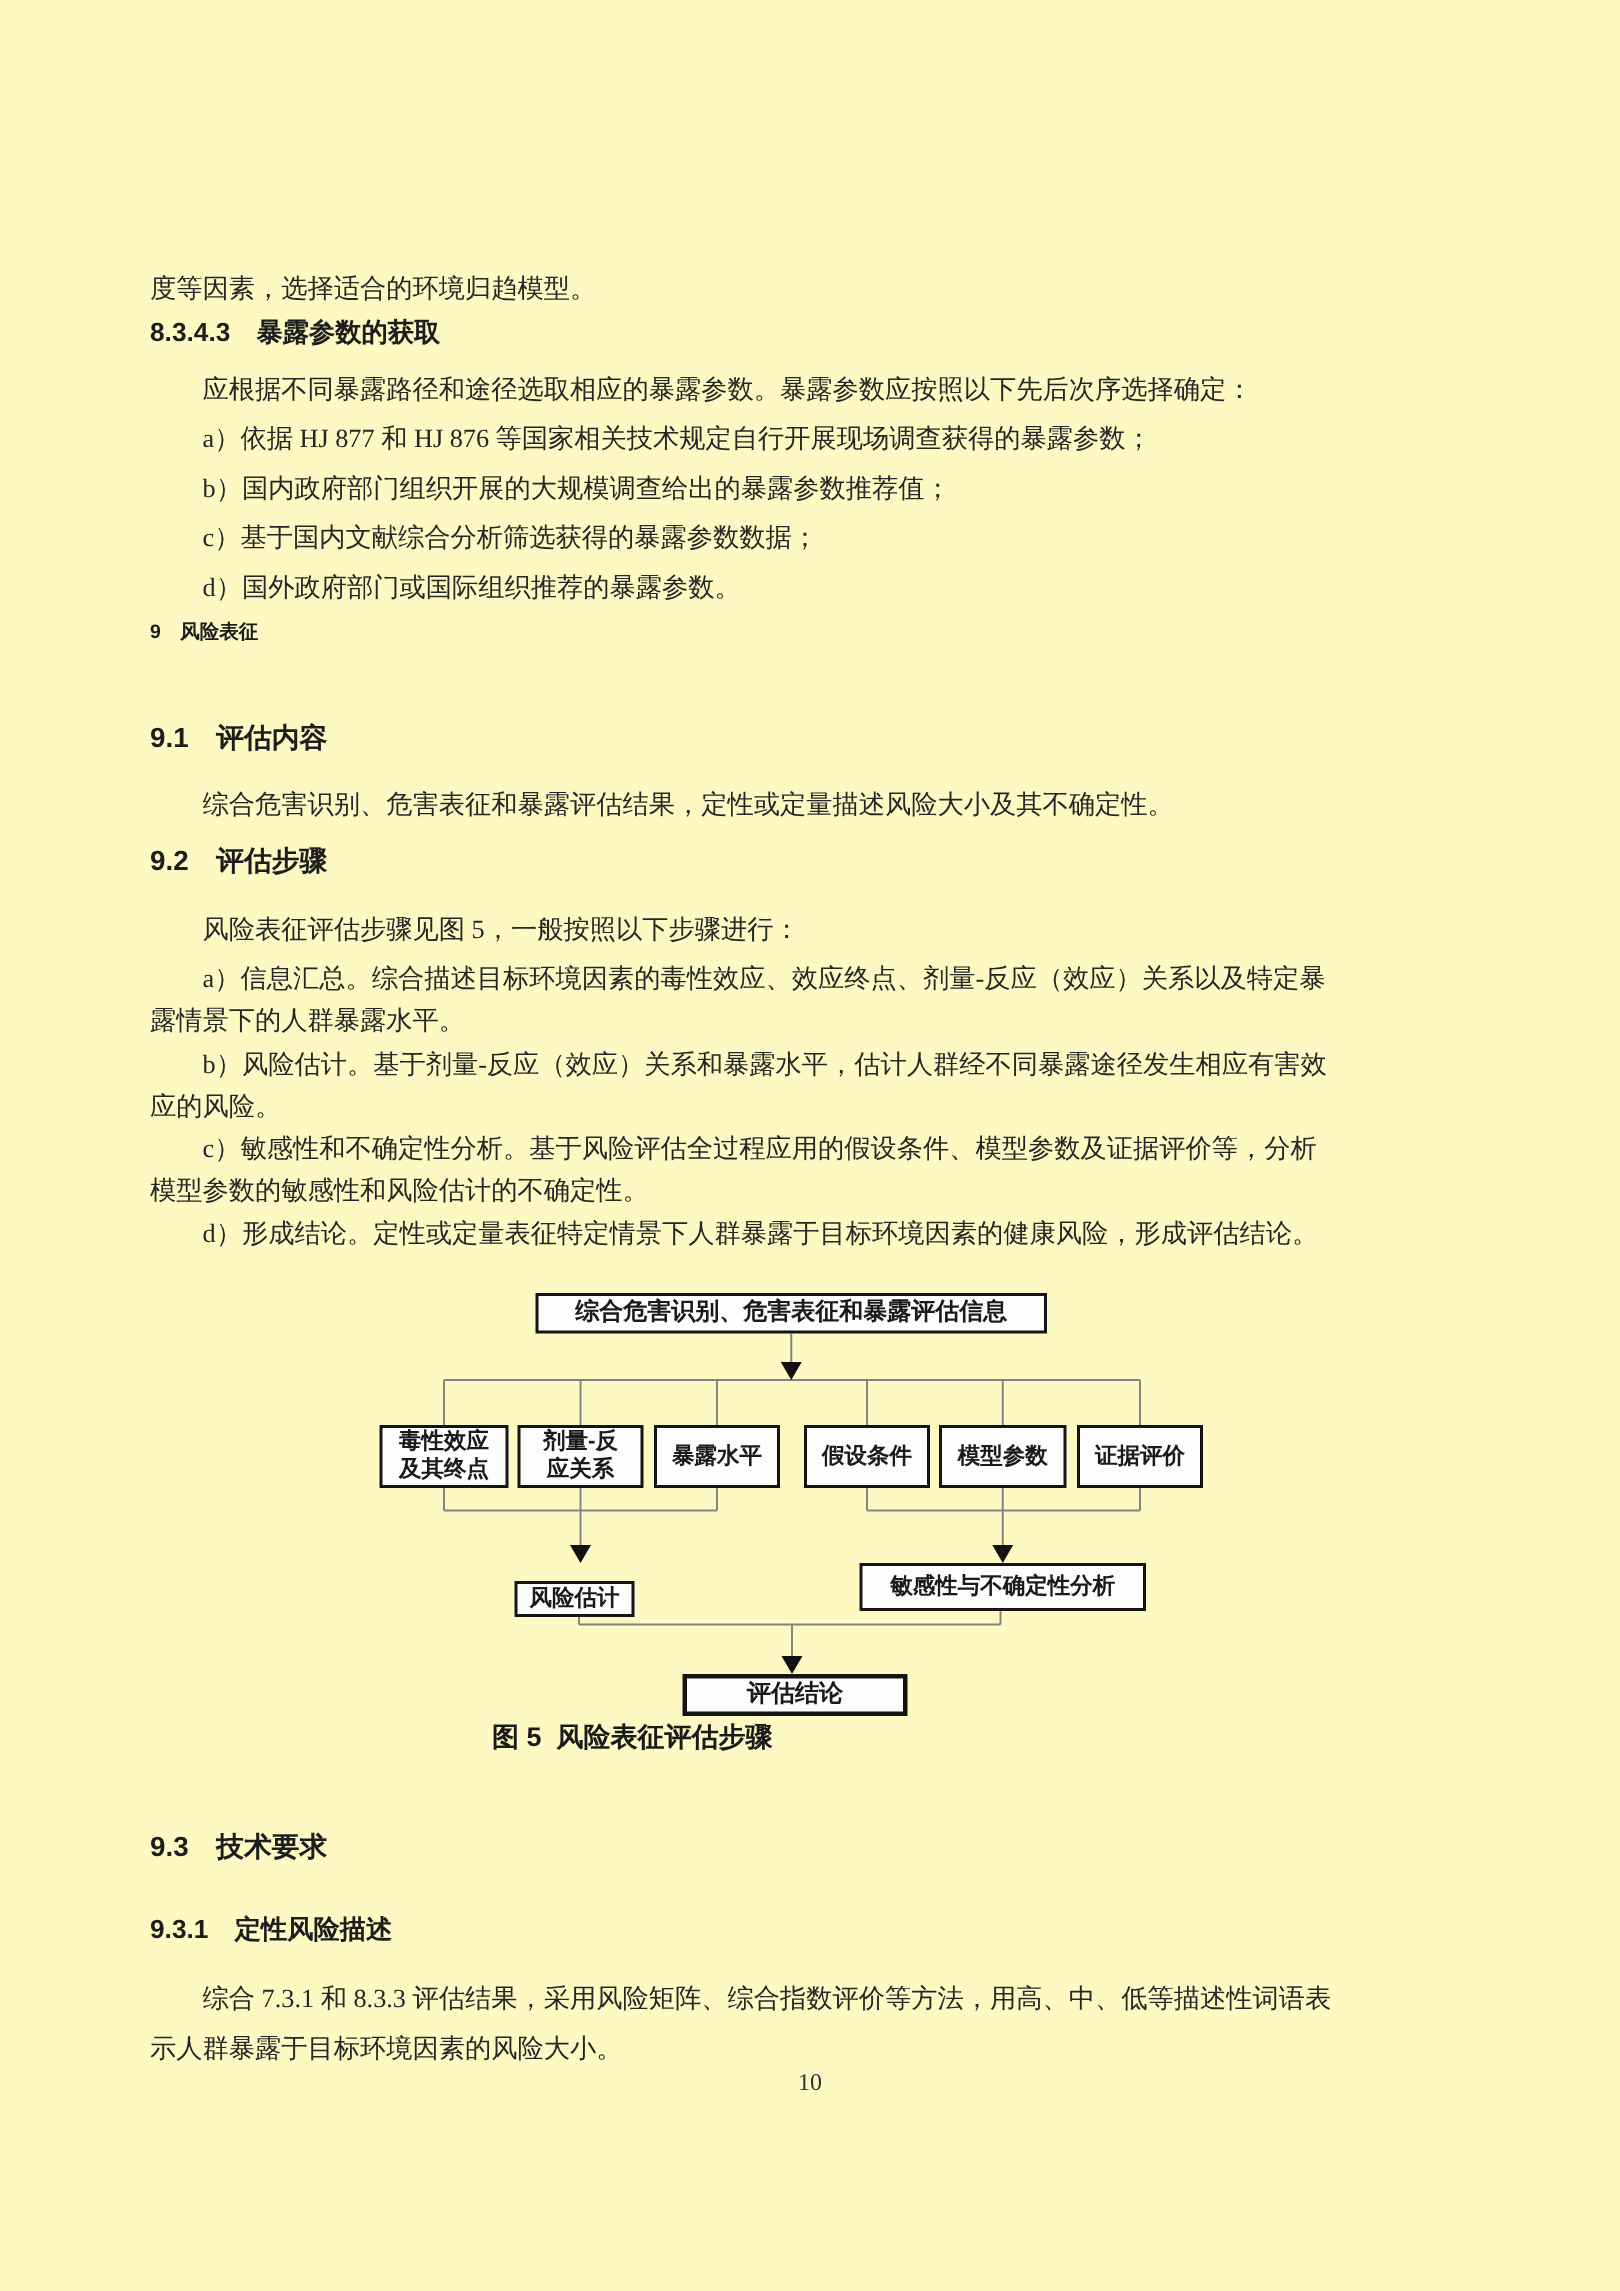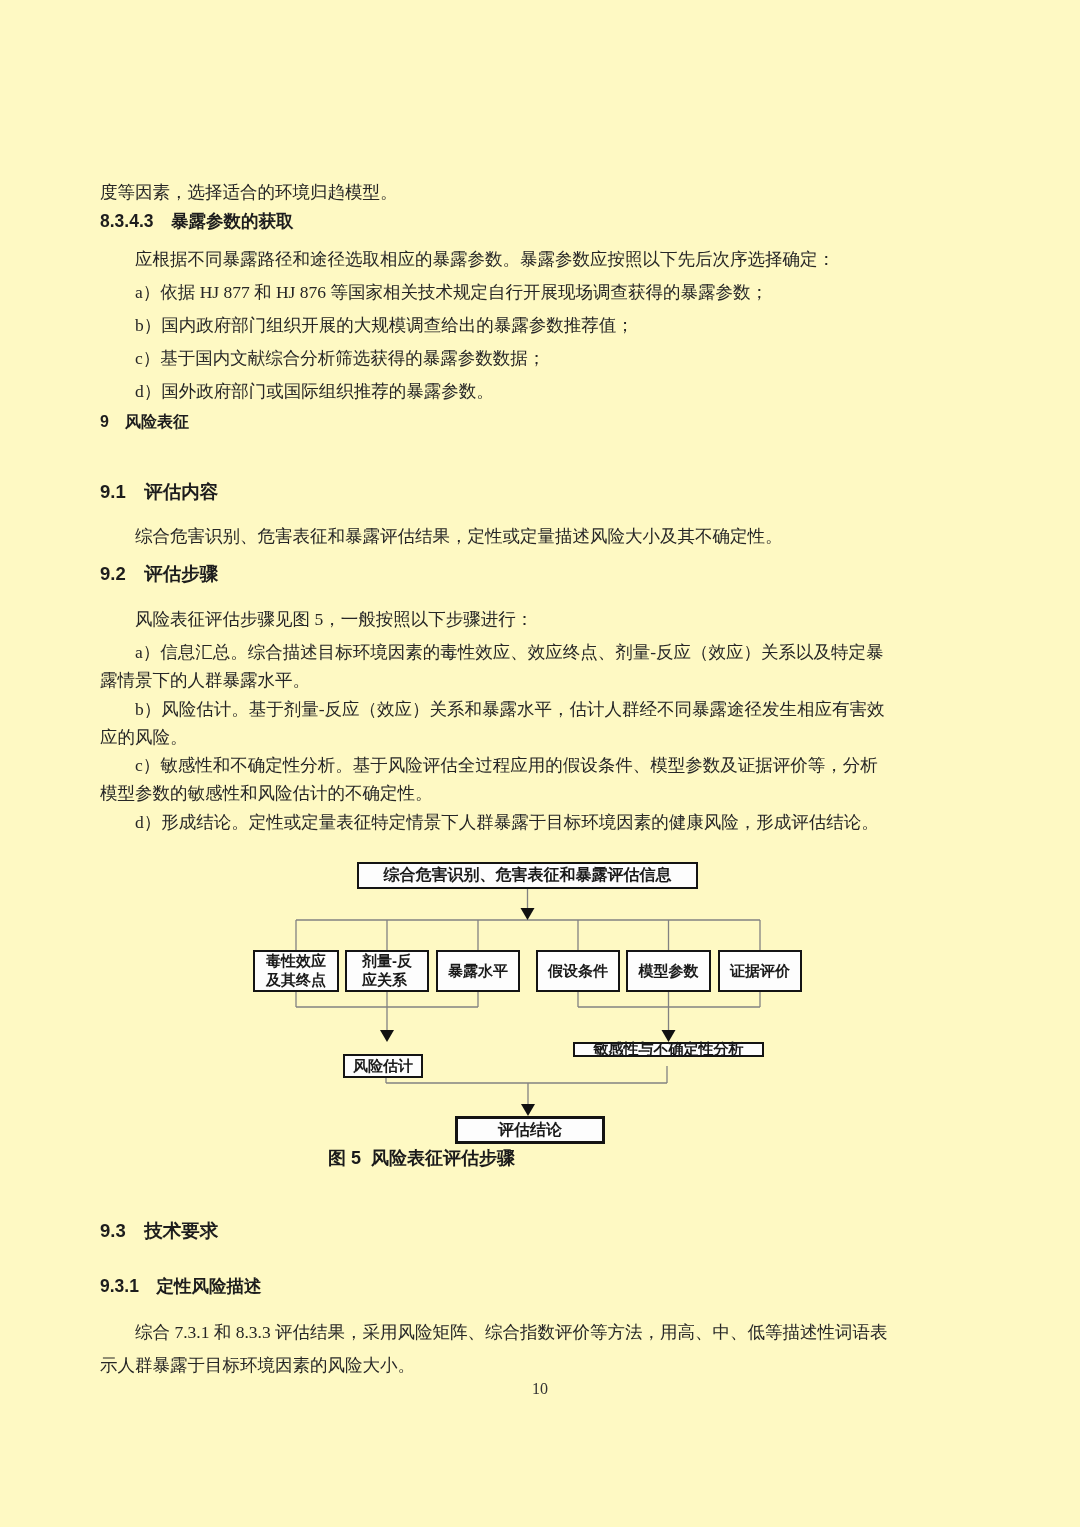--- a/index.html
+++ b/index.html
@@ -26,56 +26,56 @@
   .lh28 { line-height: 28px; }
   .hd {
     position: absolute;
     left: 100px;
     width: 882px;
     font-family: "Liberation Sans", "DejaVu Sans", sans-serif;
     font-weight: bold;
     color: #1d1d1d;
     white-space: pre;
   }
-  .h1 { font-size: 16px; }
+  .h1 { font-size: 13px; }
   .h2 { font-size: 18.5px; }
   .h3 { font-size: 17.5px; }
 
   
   .figure {
     position: absolute;
     left: 0; top: 855px;
     width: 1080px; height: 320px;
   }
   .figure svg { position: absolute; left: 0; top: 0; }
   .fbox {
     position: absolute;
     box-sizing: border-box;
     background: #fdfdfd;
     border: 2.5px solid #141414;
     display: flex;
     align-items: center;
     justify-content: center;
-    text-align: left;
+    text-align: center;
     font-family: "Liberation Sans", "DejaVu Sans", sans-serif;
     font-weight: bold;
     color: #1a1a1a;
     font-size: 15px;
     line-height: 1.26;
     white-space: pre-line;
   }
   .fbox-top    { left: 357px; top: 7px;   width: 341px; height: 27px; font-size: 16px; }
   .fbox-b1     { left: 253px; top: 95px;  width: 86px;  height: 42px; }
   .fbox-b2     { left: 345px; top: 95px;  width: 84px;  height: 42px; }
   .fbox-b3     { left: 436px; top: 95px;  width: 84px;  height: 42px; }
   .fbox-b4     { left: 536px; top: 95px;  width: 84px;  height: 42px; }
   .fbox-b5     { left: 626px; top: 95px;  width: 85px;  height: 42px; }
   .fbox-b6     { left: 718px; top: 95px;  width: 84px;  height: 42px; }
   .fbox-risk   { left: 343px; top: 199px; width: 80px;  height: 24px; }
-  .fbox-sens   { left: 573px; top: 187px; width: 191px; height: 15px; }
+  .fbox-sens   { left: 573px; top: 187px; width: 191px; height: 32px; }
   .fbox-concl  { left: 455px; top: 261px; width: 150px; height: 28px; border-width: 3px; font-size: 16px; }
   .fig-caption {
     position: absolute;
     left: 328px; top: 291px; width: 400px;
     text-align: left;
     font-family: "Liberation Sans", "DejaVu Sans", sans-serif;
     font-weight: bold;
     font-size: 18px;
     color: #1a1a1a;
     white-space: pre;

